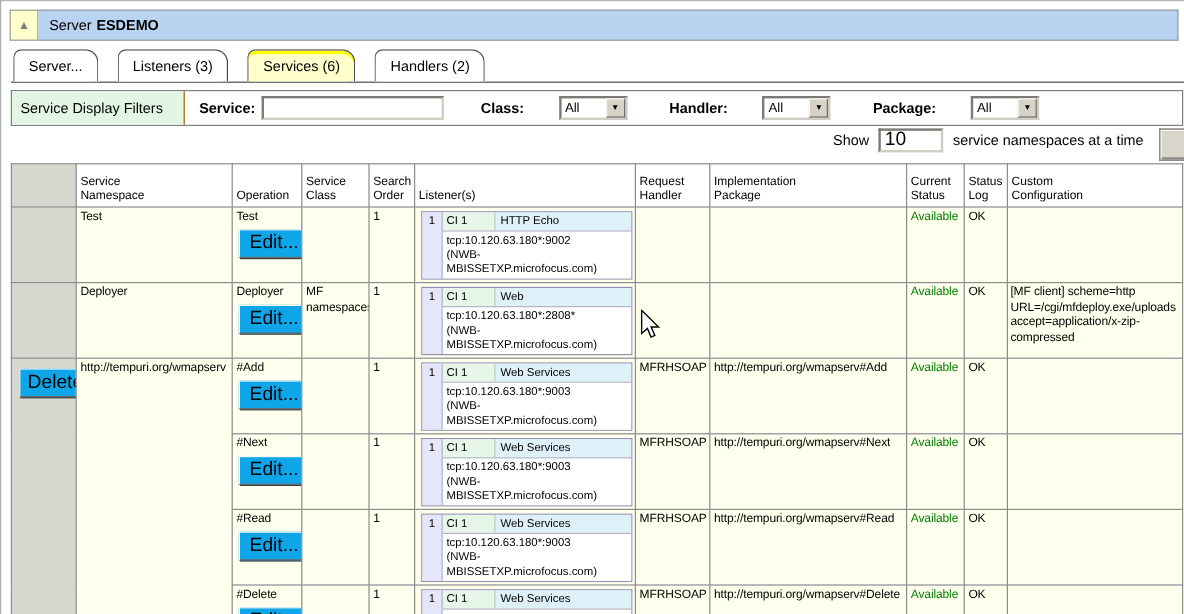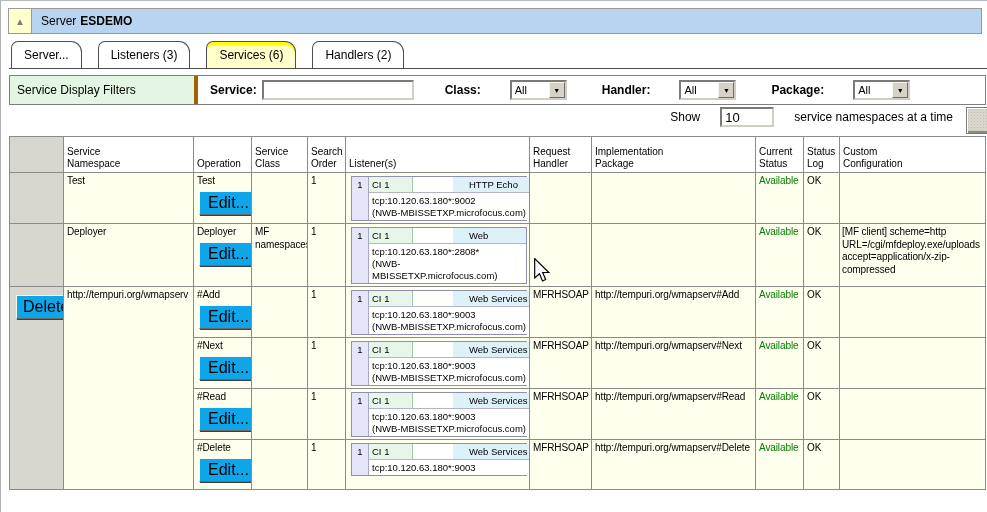--- a/index.html
+++ b/index.html
@@ -17,37 +17,37 @@
 
   
   .tabs{position:absolute;left:8px;top:40px;width:979px;height:28px;display:flex;align-items:flex-end;
         gap:16px;border-bottom:1px solid #4e4e4e;padding-left:2px;}
   .tab{height:27px;padding:6px 12px 0;background:#fff;border:1px solid #4e4e4e;border-bottom:none;
        border-radius:7px 11px 0 0;font-size:12px;white-space:nowrap;cursor:default;}
   .tab.active{background:var(--active-tab-bg,#ffffcc);box-shadow:inset 0 3px 0 var(--active-tab-stripe,#ffff00);}
 
   
   .filterbar{position:absolute;left:8px;top:74px;width:977px;height:30px;border:1px solid #7e7e7e;background:#fff;display:flex;}
-  .ftitle{width:188px;background:var(--filter-title-bg,#e3f6e3);border-right:4px solid #a16207;
+  .ftitle{width:144px;background:var(--filter-title-bg,#e3f6e3);border-right:1px solid #a16207;
           display:flex;align-items:center;padding-left:7px;font-size:12px;}
   .ffields{flex:1;display:flex;align-items:center;padding-left:12px;gap:5px;font-size:12px;}
   .flabel{font-weight:bold;}
   .tinput{height:20px;border:2px inset #cfcdc4;font-size:12px;padding:1px 3px;font-family:inherit;}
   .service-in{width:152px;margin-right:26px;}
   .sel{width:57px;height:20px;border:2px inset #cfcdc4;background:#fff;display:flex;align-items:stretch;
        margin-right:30px;font-size:11px;margin-left:24px;}
   .sel .v{flex:1;padding:2px 2px 0 3px;}
   .sel .d{width:16px;background:#d6d2c6;border:1px solid;border-color:#f6f6f2 #6e6e6e #6e6e6e #f6f6f2;
           font-size:7px;display:flex;align-items:center;justify-content:center;}
   .sel:last-child{margin-right:0;}
 
   
   .statusline{position:absolute;left:10px;top:110px;font-size:12px;}
-  .showline{position:absolute;right:34px;top:106px;display:flex;align-items:center;gap:20px;font-size:12px;}
-  .show-in{width:54px;height:20px;border:2px inset #cfcdc4;font-size:13px;padding:1px 3px;font-family:inherit;}
+  .showline{position:absolute;right:34px;top:106px;display:flex;align-items:center;gap:8px;font-size:12px;}
+  .show-in{width:54px;height:20px;border:2px inset #cfcdc4;font-size:16px;padding:1px 3px;font-family:inherit;}
   .edgebtn{position:absolute;right:0;top:106px;width:21px;height:27px;background:#d8d5ca;
            border:1px solid #7a7a7a;border-right:none;
            box-shadow:inset 1px 1px 0 #fff, inset 0 -2px 0 #8a8a8a;
            background-image:radial-gradient(#c3bfb2 20%, transparent 21%);background-size:3px 3px;}
 
   
   .svc-table{position:absolute;left:8px;top:135px;width:977px;border-collapse:collapse;table-layout:fixed;font-size:10px;}
   .svc-table th,.svc-table td{border:1px solid #8b8b8b;}
   .svc-table thead th{font-weight:normal;text-align:left;vertical-align:bottom;padding:2px 3px;
                       white-space:pre-line;background:#fff;height:36px;line-height:12px;}
@@ -64,21 +64,21 @@
   .op-cell .btn{margin:3px 0 0 2px;padding:2px 8px;}
   .delete-btn{margin:6px 0 0 3px;padding:2px 6px;}
 
   
   .lbox{width:176px;margin:1px 0 0 2px;display:grid;grid-template-columns:17px 44px 1fr;
         grid-template-rows:15px auto;border:1px solid #8f8fae;background:#fff;
         font-size:9.5px;letter-spacing:0;line-height:11px;}
   .l-num{grid-row:1/3;background:var(--listener-num-bg,#e6e6fa);border-right:1px solid #a8a8c4;
          text-align:center;padding-top:2px;}
   .l-ci{background:var(--listener-ci-bg,#e6f6e9);border-right:1px solid #a8c4ae;padding:2px 3px 0;white-space:nowrap;}
-  .l-name{background:var(--listener-name-bg,#def0f8);padding:2px 16px 0;white-space:nowrap;margin-left:40px;}
+  .l-name{background:var(--listener-name-bg,#def0f8);padding:2px 4px 0;white-space:nowrap;}
   .l-addr{grid-column:2/4;border-top:1px solid #b4b4c6;padding:2px 2px 1px 3px;line-height:12px;background:#fff;}
 
   .cursor{position:absolute;left:533px;top:257px;width:16px;height:24px;pointer-events:none;}
 </style>
 </head>
 <body>
 
 <div class="page">
 
   <div class="titlebar">

